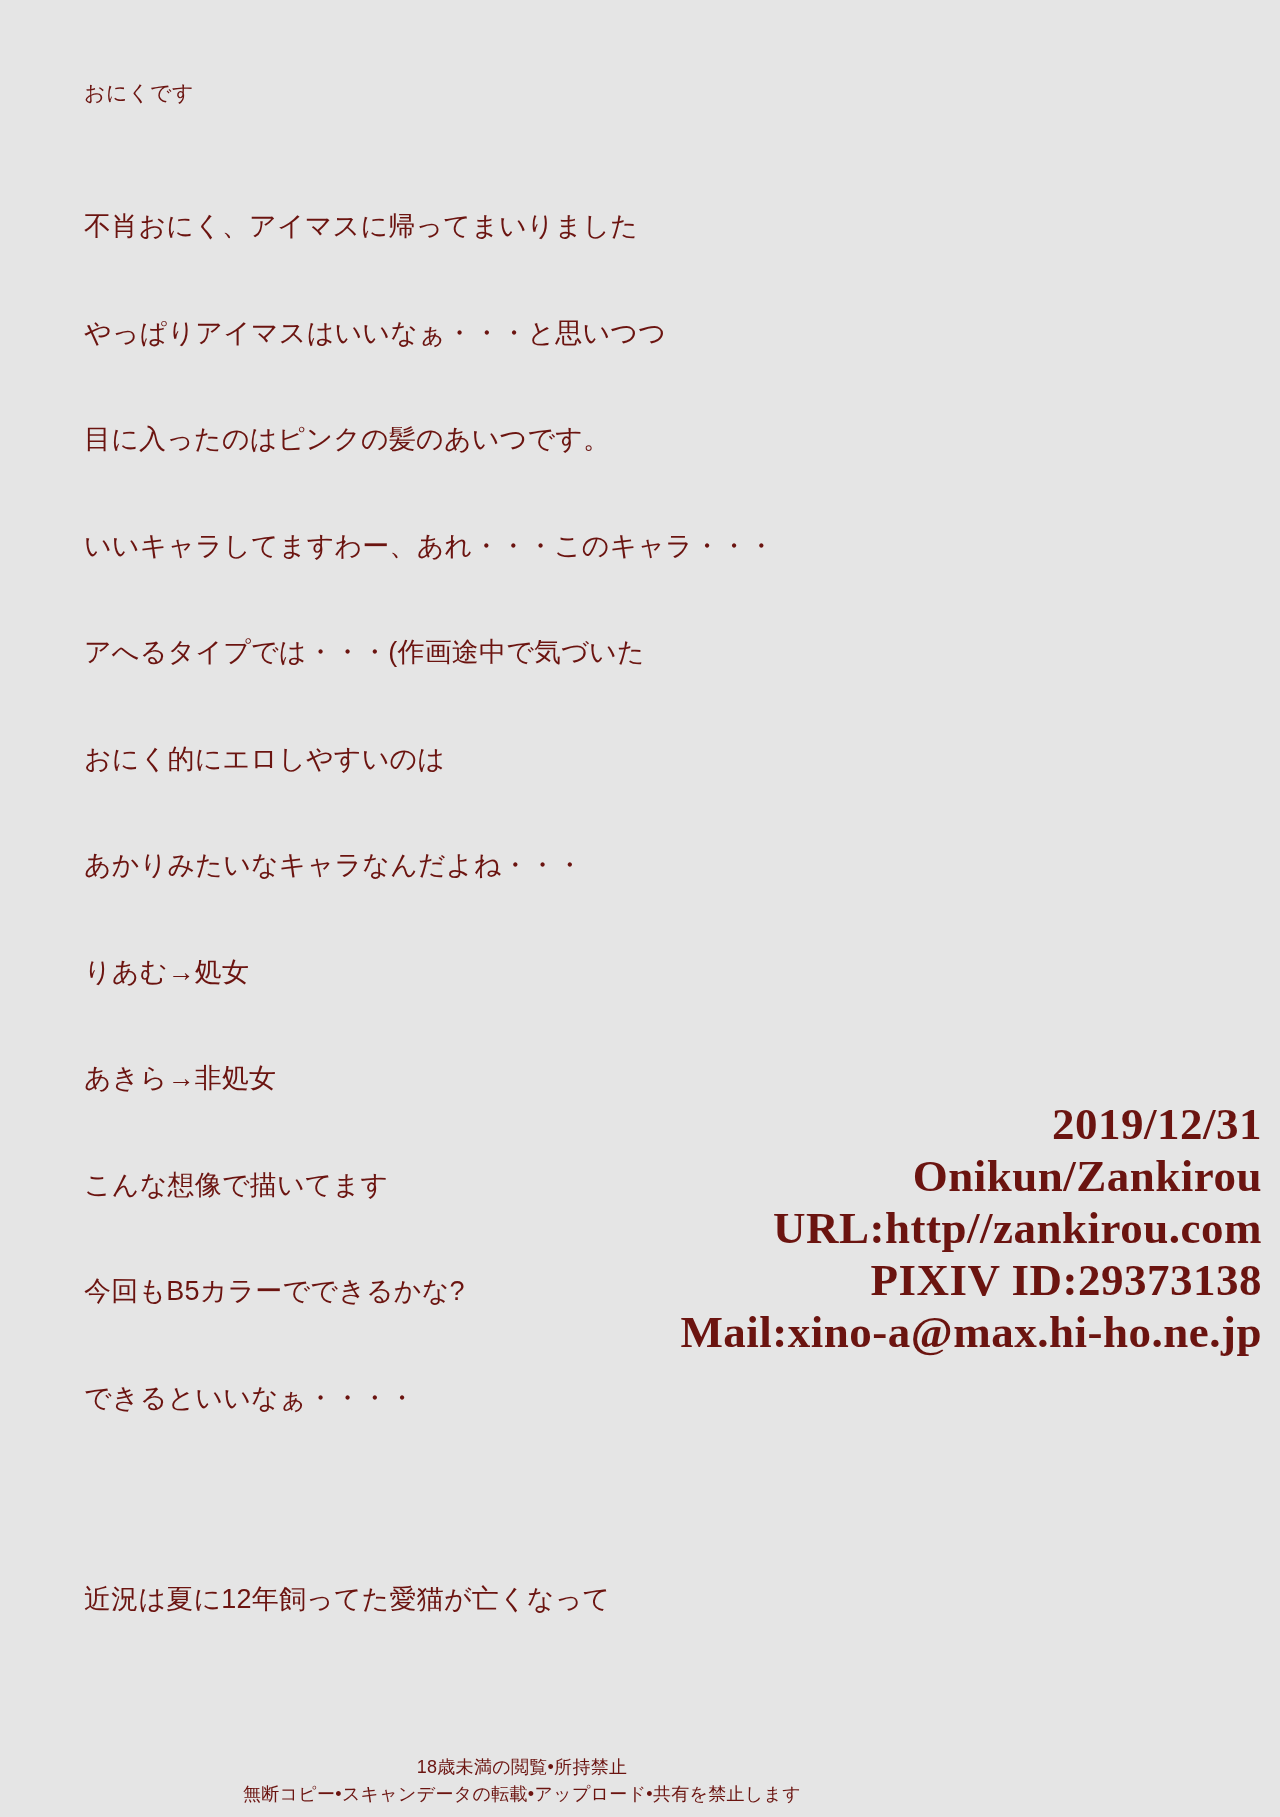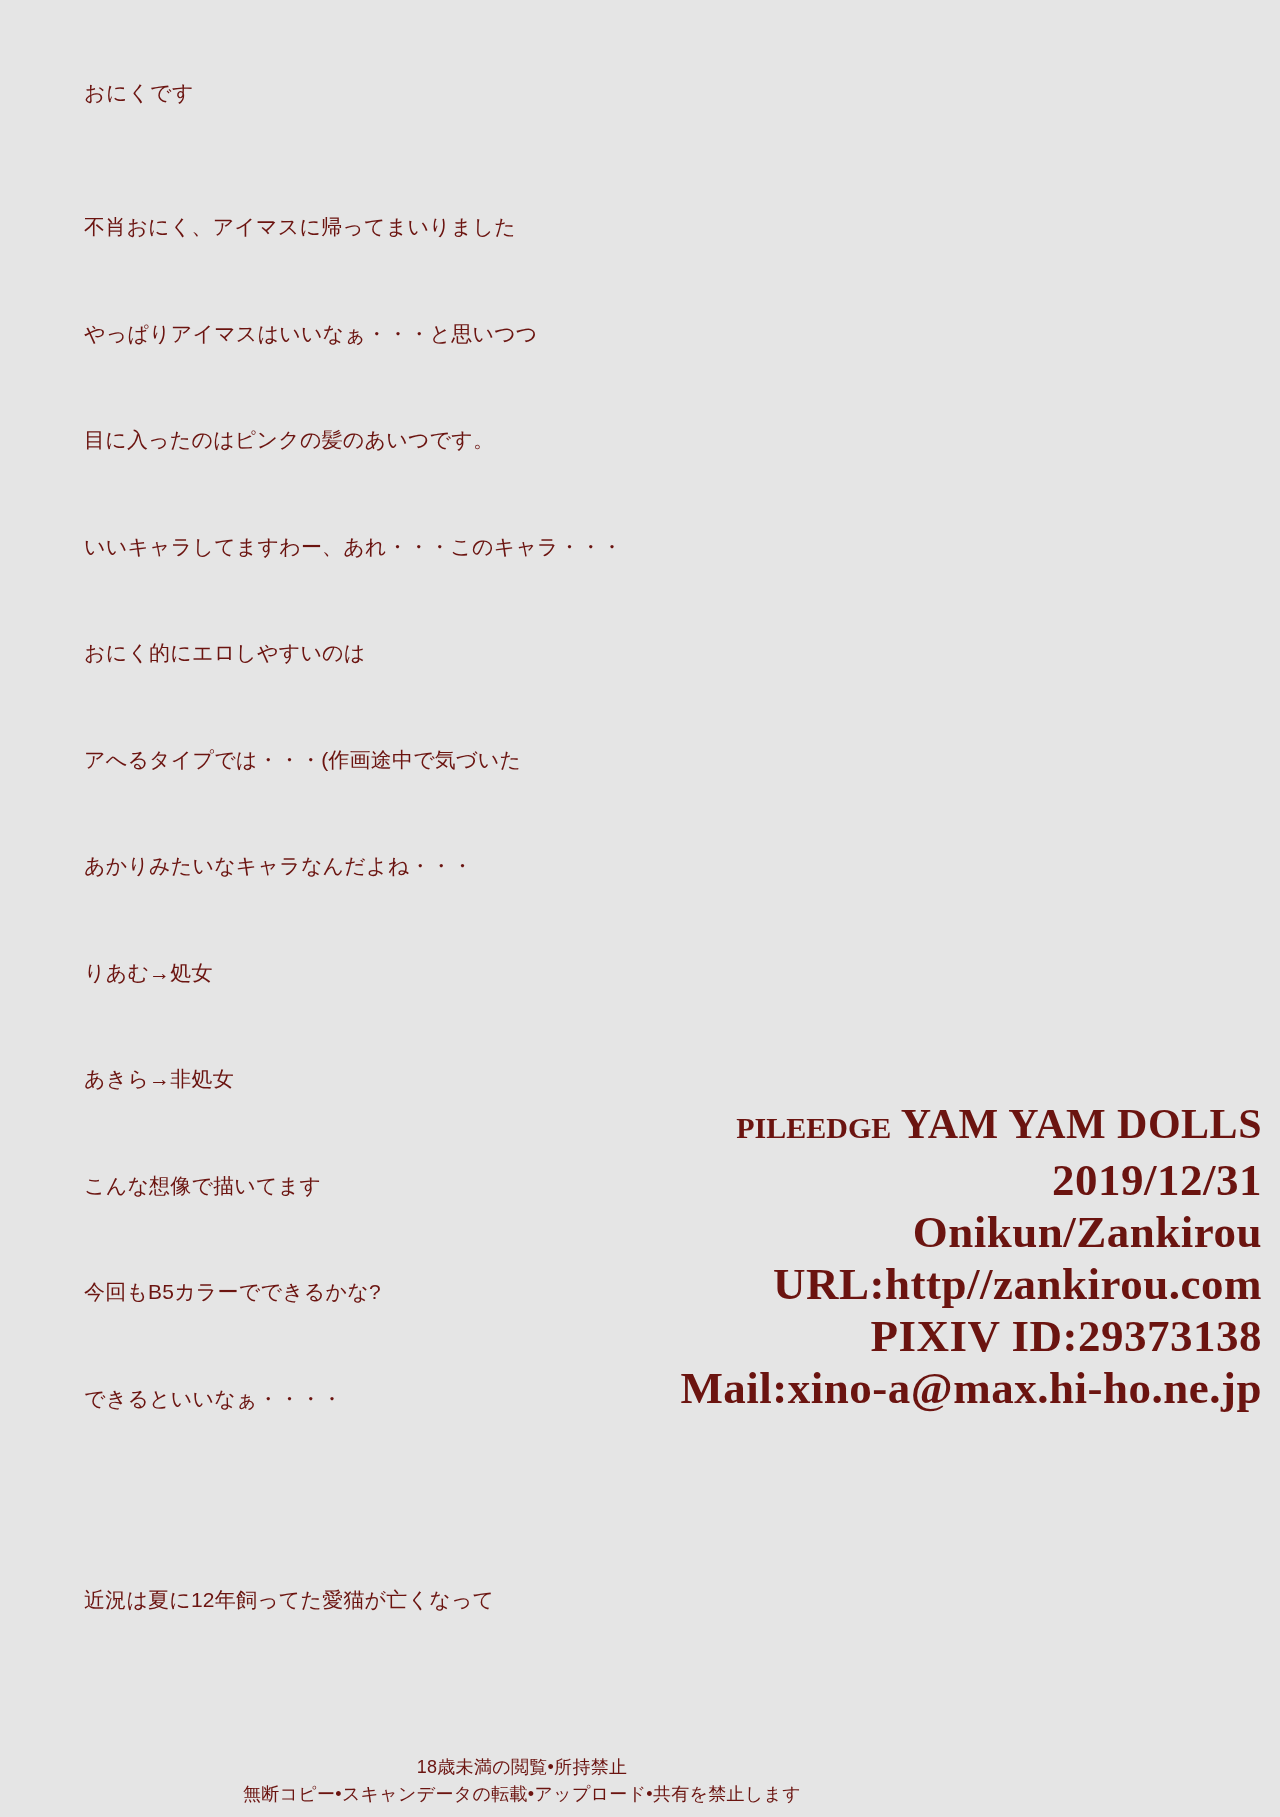--- a/index.html
+++ b/index.html
@@ -29,21 +29,21 @@
     width: 820px;
   }
   .aw-title {
     font-size: 21px;
     line-height: 30px;
     color: #6b1410;
     letter-spacing: 0.5px;
     margin-bottom: 30px;
   }
   .aw-para {
-    font-size: 21px;
+    font-size: 27px;
     line-height: 35.5px;
     color: #6b1410;
     letter-spacing: 0.2px;
     white-space: pre;
   }
   .aw-gap {
     height: 24px;
   }
   
   .colophon {
@@ -90,45 +90,41 @@
 <div class="page">
 
   <div class="afterword">
     <div class="aw-title">おにくです</div>
 
     <div class="aw-para">
       <div>不肖おにく、アイマスに帰ってまいりました</div>
       <div>やっぱりアイマスはいいなぁ・・・と思いつつ</div>
       <div>目に入ったのはピンクの髪のあいつです。</div>
       <div>いいキャラしてますわー、あれ・・・このキャラ・・・</div>
+      <div>アへるタイプでは・・・(作画途中で気づいた</div>
       <div>おにく的にエロしやすいのは</div>
-      <div>アへるタイプでは・・・(作画途中で気づいた</div>
       <div>あかりみたいなキャラなんだよね・・・</div>
       <div>りあむ→処女</div>
       <div>あきら→非処女</div>
       <div>こんな想像で描いてます</div>
       <div>今回もB5カラーでできるかな?</div>
       <div>できるといいなぁ・・・・</div>
     </div>
 
     <div class="aw-gap"></div>
 
     <div class="aw-para">
       <div>近況は夏に12年飼ってた愛猫が亡くなって</div>
       
       
     </div>
 
   </div>
 
   <div class="colophon">
-    <div class="colo-line first">
-      <span class="small">PILEEDGE</span>
-      <span>YAM YAM DOLLS</span>
-    </div>
     <div class="colo-line">2019/12/31</div>
     <div class="colo-line">Onikun/Zankirou</div>
     <div class="colo-line">URL:http//zankirou.com</div>
     <div class="colo-line">PIXIV ID:29373138</div>
     <div class="colo-line">Mail:xino-a@max.hi-ho.ne.jp</div>
   </div>
 
   <div class="notice">
     <div class="notice-line">18歳未満の閲覧•所持禁止</div>
     <div class="notice-line">無断コピー•スキャンデータの転載•アップロード•共有を禁止します</div>

